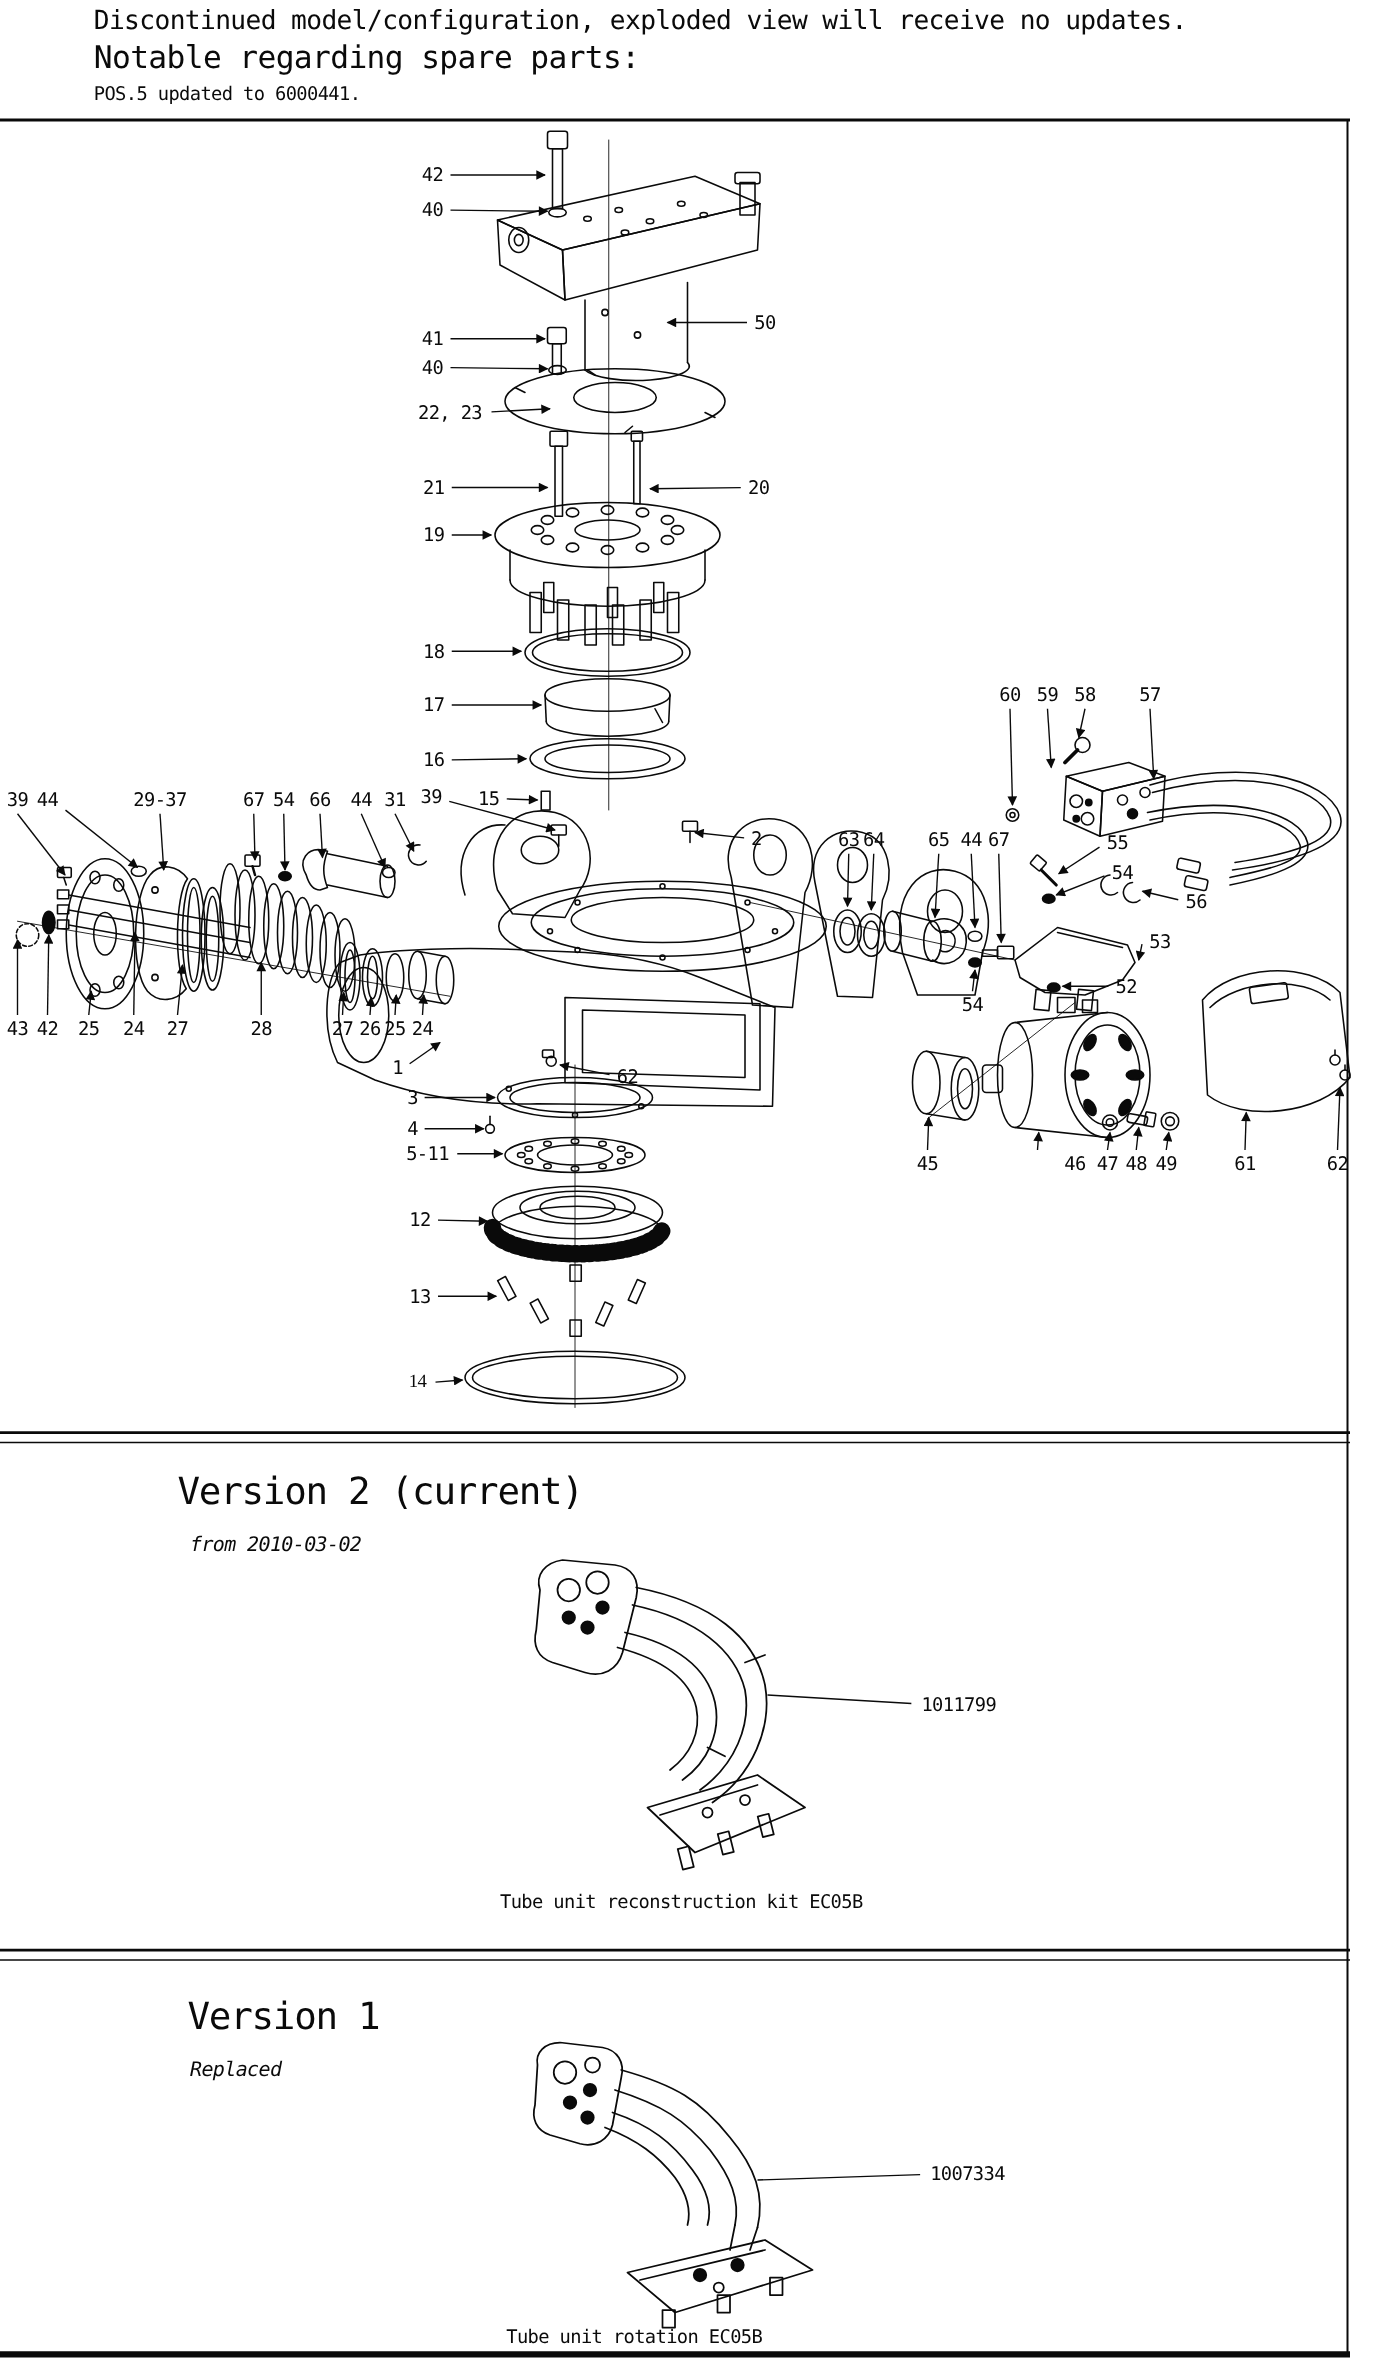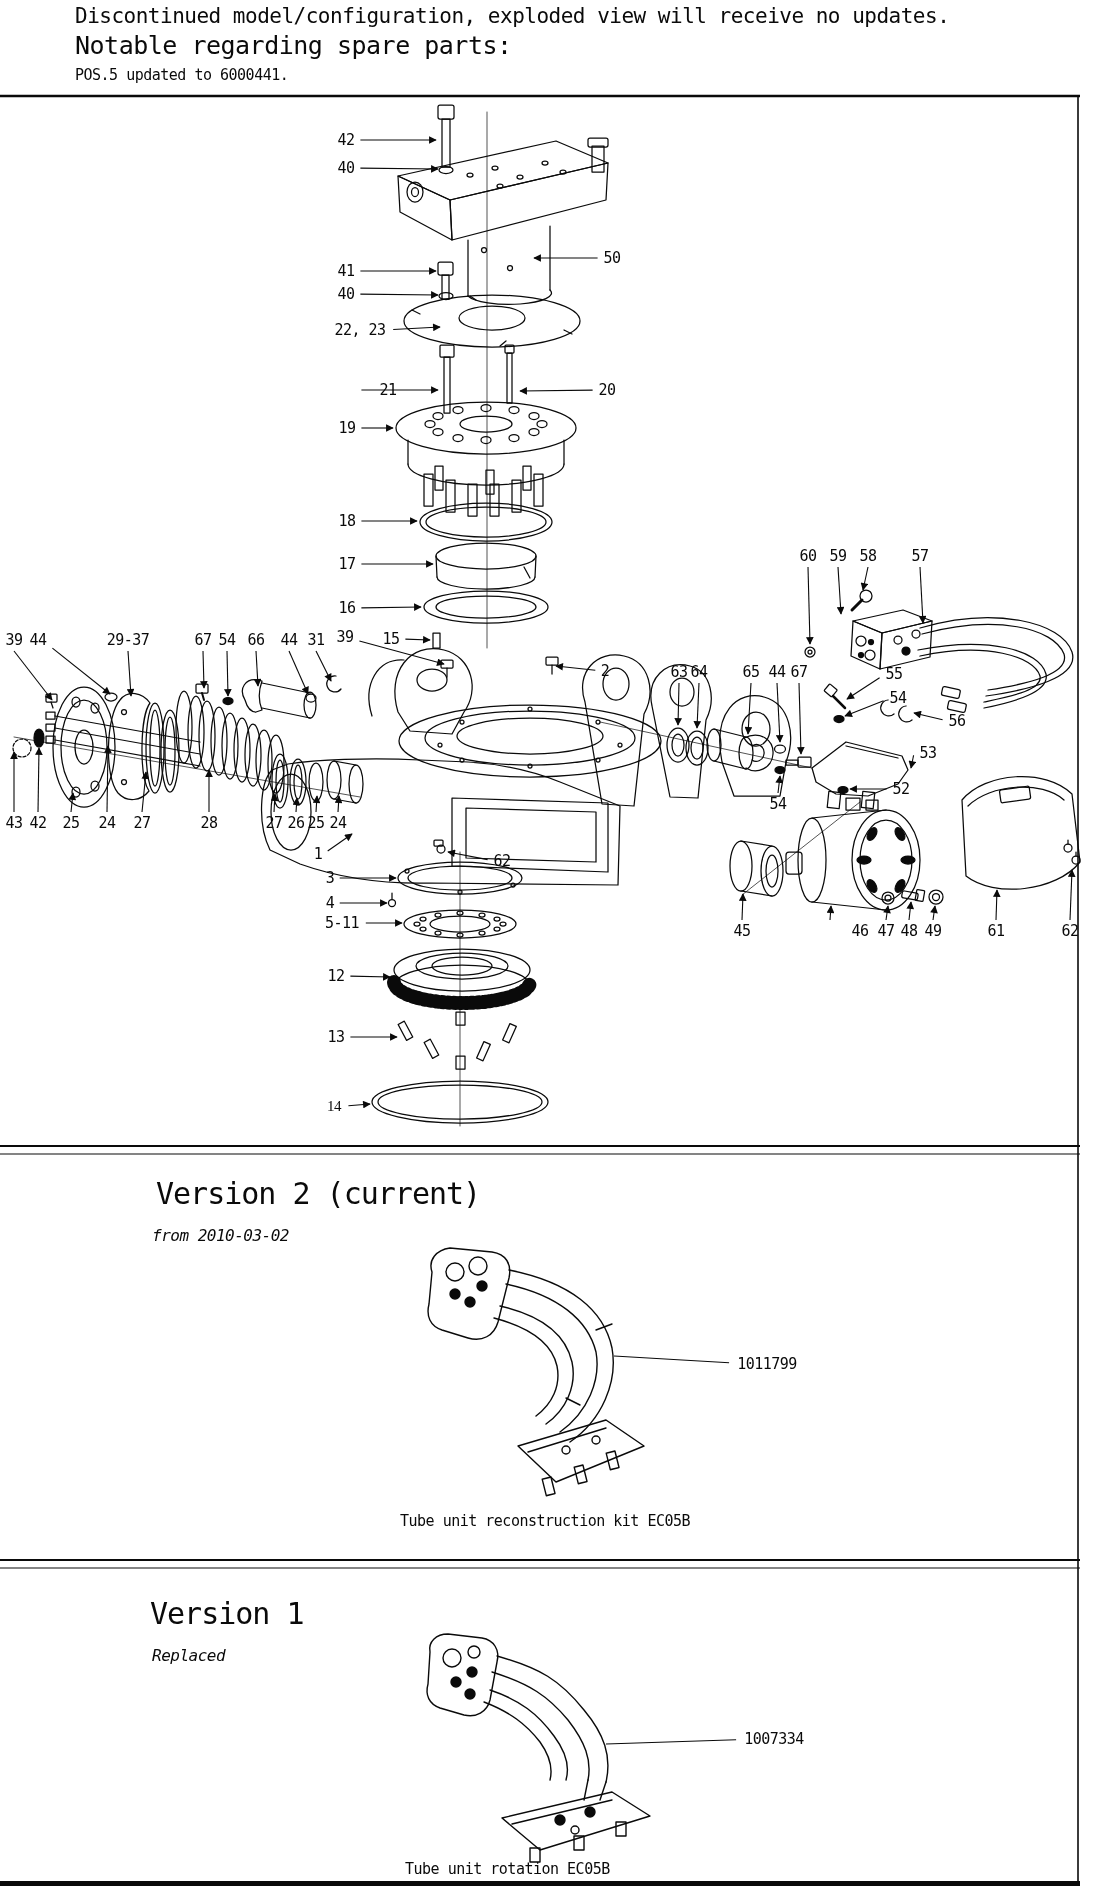--- a/index.html
+++ b/index.html
@@ -448,21 +448,21 @@
       </g>
   </svg>
 
   <div id="callouts" class="abs" style="left:0;top:0;">
       <span class="callout" style="left: 346px; top: 140px;">42</span>
       <span class="callout" style="left: 346px; top: 168px;">40</span>
       <span class="callout" style="left: 612px; top: 258px;">50</span>
       <span class="callout" style="left: 346px; top: 271px;">41</span>
       <span class="callout" style="left: 346px; top: 294px;">40</span>
       <span class="callout" style="left: 360px; top: 330px;">22, 23</span>
-      <span class="callout" style="left: 347px; top: 390px; margin-left: 41px;">21</span>
+      <span class="callout" style="left: 347px; top: 390px;">21</span>
       <span class="callout" style="left: 607px; top: 390px;">20</span>
       <span class="callout" style="left: 347px; top: 428px;">19</span>
       <span class="callout" style="left: 347px; top: 521px;">18</span>
       <span class="callout" style="left: 347px; top: 564px;">17</span>
       <span class="callout" style="left: 347px; top: 608px;">16</span>
       <span class="callout" style="left: 391px; top: 639px;">15</span>
       <span class="callout" style="left: 345px; top: 637px;">39</span>
       <span class="callout" style="left: 605px; top: 671px;">2</span>
       <span class="callout" style="left: 808px; top: 556px;">60</span>
       <span class="callout" style="left: 838px; top: 556px;">59</span>
@@ -509,21 +509,21 @@
       <span class="callout" style="left: 830px; top: 931px; margin-left: 30px;">46</span>
       <span class="callout" style="left: 886px; top: 931px;">47</span>
       <span class="callout" style="left: 909px; top: 931px;">48</span>
       <span class="callout" style="left: 933px; top: 931px; text-align: right;">49</span>
       <span class="callout" style="left: 996px; top: 931px;">61</span>
       <span class="callout" style="left: 1070px; top: 931px;">62</span>
       <span class="callout" style="left: 767px; top: 1364px;">1011799</span>
       <span class="callout" style="left: 774px; top: 1739px;">1007334</span>
     </div>
 
-  <div class="abs sec-title" style="left:156px;top:1176px;">Version 2 (current)</div>
+  <div class="abs sec-title" style="left:142px;top:1176px;">Version 2 (current)</div>
   <div class="abs sec-sub" style="left:152px;top:1226px;">from 2010-03-02</div>
   <div class="abs caption" style="left:400px;top:1512px;">Tube unit reconstruction kit EC05B</div>
 
   <div class="abs sec-title" style="left:150px;top:1596px;">Version 1</div>
   <div class="abs sec-sub" style="left:152px;top:1646px;">Replaced</div>
   <div class="abs caption" style="left:405px;top:1860px;">Tube unit rotation EC05B</div>
 
 </div>
 
 </body></html>

